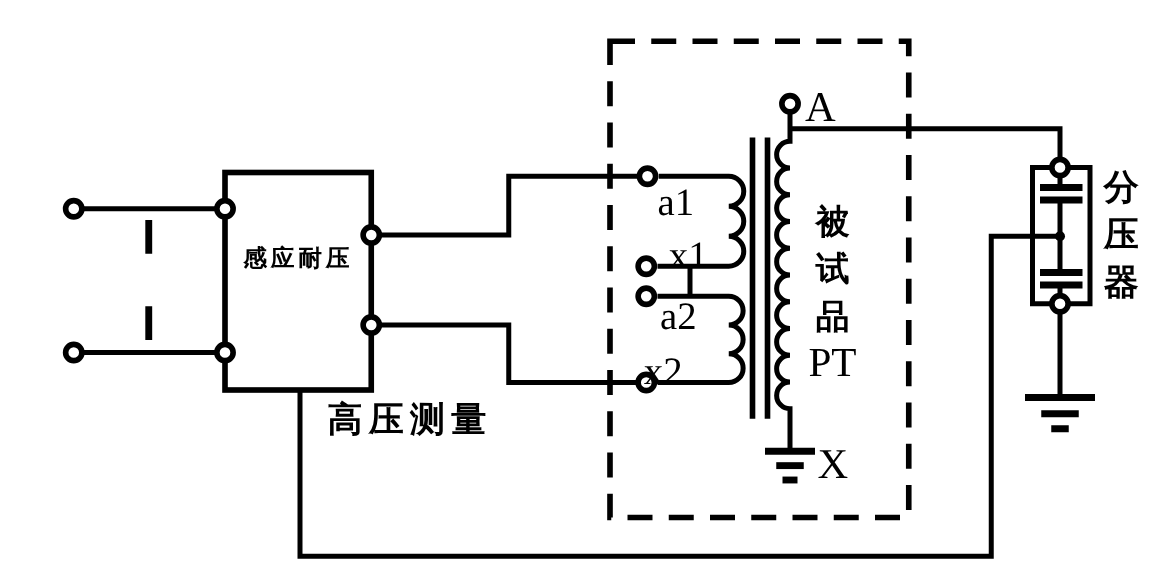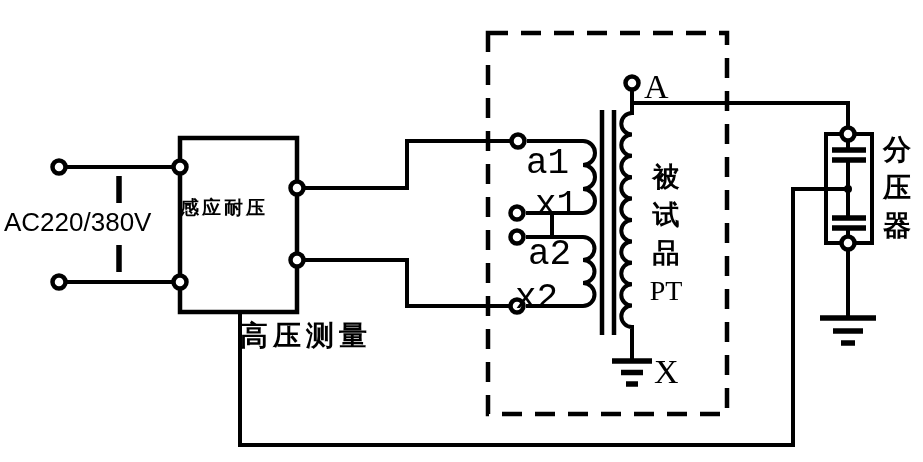--- a/index.html
+++ b/index.html
@@ -7,30 +7,30 @@
          font-family:"Liberation Sans",sans-serif;color:#000;}
   .stage svg{position:absolute;left:0;top:0;}
   svg path, svg rect{stroke:#000000;fill:none;}
   svg circle.term{stroke:#000000;fill:#ffffff;}
   svg circle.dot{fill:#000000;stroke:none;}
   .w4{stroke-width:4px;}
   .w45{stroke-width:4.5px;}
   .w5{stroke-width:5.5px;}
   .lbl{position:absolute;white-space:nowrap;line-height:1;}
   .lat{font-family:"Liberation Sans",sans-serif;font-size:26px;font-weight:normal;}
-  .term-lbl{font-family:Liberation Mono, monospace;font-size:36px;}
+  .term-lbl{font-family:Liberation Serif, serif;font-size:31px;}
   .serif-lbl{font-family:"Liberation Serif",serif;font-size:34px;}
   .cjk{font-family:"Liberation Sans",sans-serif;font-weight:bold;}
-  .tester-name{left:180px;top:196px;width:117px;text-align:left;font-size:19px;
+  .tester-name{left:180px;top:196px;width:117px;text-align:center;font-size:19px;
                letter-spacing:3px;line-height:23px;}
-  .hv-measure{left:240px;top:322px;font-size:28px;letter-spacing:5px;}
+  .hv-measure{left:262px;top:322px;font-size:28px;letter-spacing:5px;}
   .vcol{position:absolute;display:flex;flex-direction:column;align-items:center;}
   .vcol .cch{font-size:27px;font-weight:bold;line-height:38px;
              font-family:"Liberation Sans",sans-serif;}
-  .vcol .sfx{font-family:"Liberation Serif",serif;font-size:28px;font-weight:normal;line-height:38px;}
+  .vcol .sfx{font-family:"Liberation Serif",serif;font-size:33px;font-weight:normal;line-height:38px;}
   .pt-col{left:642px;top:158px;width:48px;}
   .div-col{left:877px;top:131px;width:40px;}
   .div-col .cch{font-size:28px;}
 </style>
 </head>
 <body>
 
 <div class="stage">
 
   <svg width="923" height="462" viewBox="0 0 923 462">
@@ -92,21 +92,20 @@
     <circle cx="518" cy="141" r="6.5" class="term w45"></circle>
     <circle cx="517" cy="213" r="6.5" class="term w45"></circle>
     <circle cx="517" cy="237" r="6.5" class="term w45"></circle>
     <circle cx="517" cy="306" r="6.5" class="term w45"></circle>
     <circle cx="632" cy="83" r="6.5" class="term w45"></circle>
     <circle cx="848" cy="134" r="6.5" class="term w45"></circle>
     <circle cx="848" cy="243" r="6.5" class="term w45"></circle>
     <circle cx="848" cy="189" r="4" class="dot"></circle>
   </svg>
 
-  <div class="lbl lat" style="left:4px;top:209px;">AC220/380V</div>
 
   <div class="lbl cjk tester-name">
     <div>感应耐压</div>
   </div>
 
   <div class="lbl cjk hv-measure">高压测量</div>
 
   <div class="lbl term-lbl" style="left:526px;top:146px;">a1</div>
   <div class="lbl term-lbl" style="left:535px;top:188px;">x1</div>
   <div class="lbl term-lbl" style="left:528px;top:237px;">a2</div>

